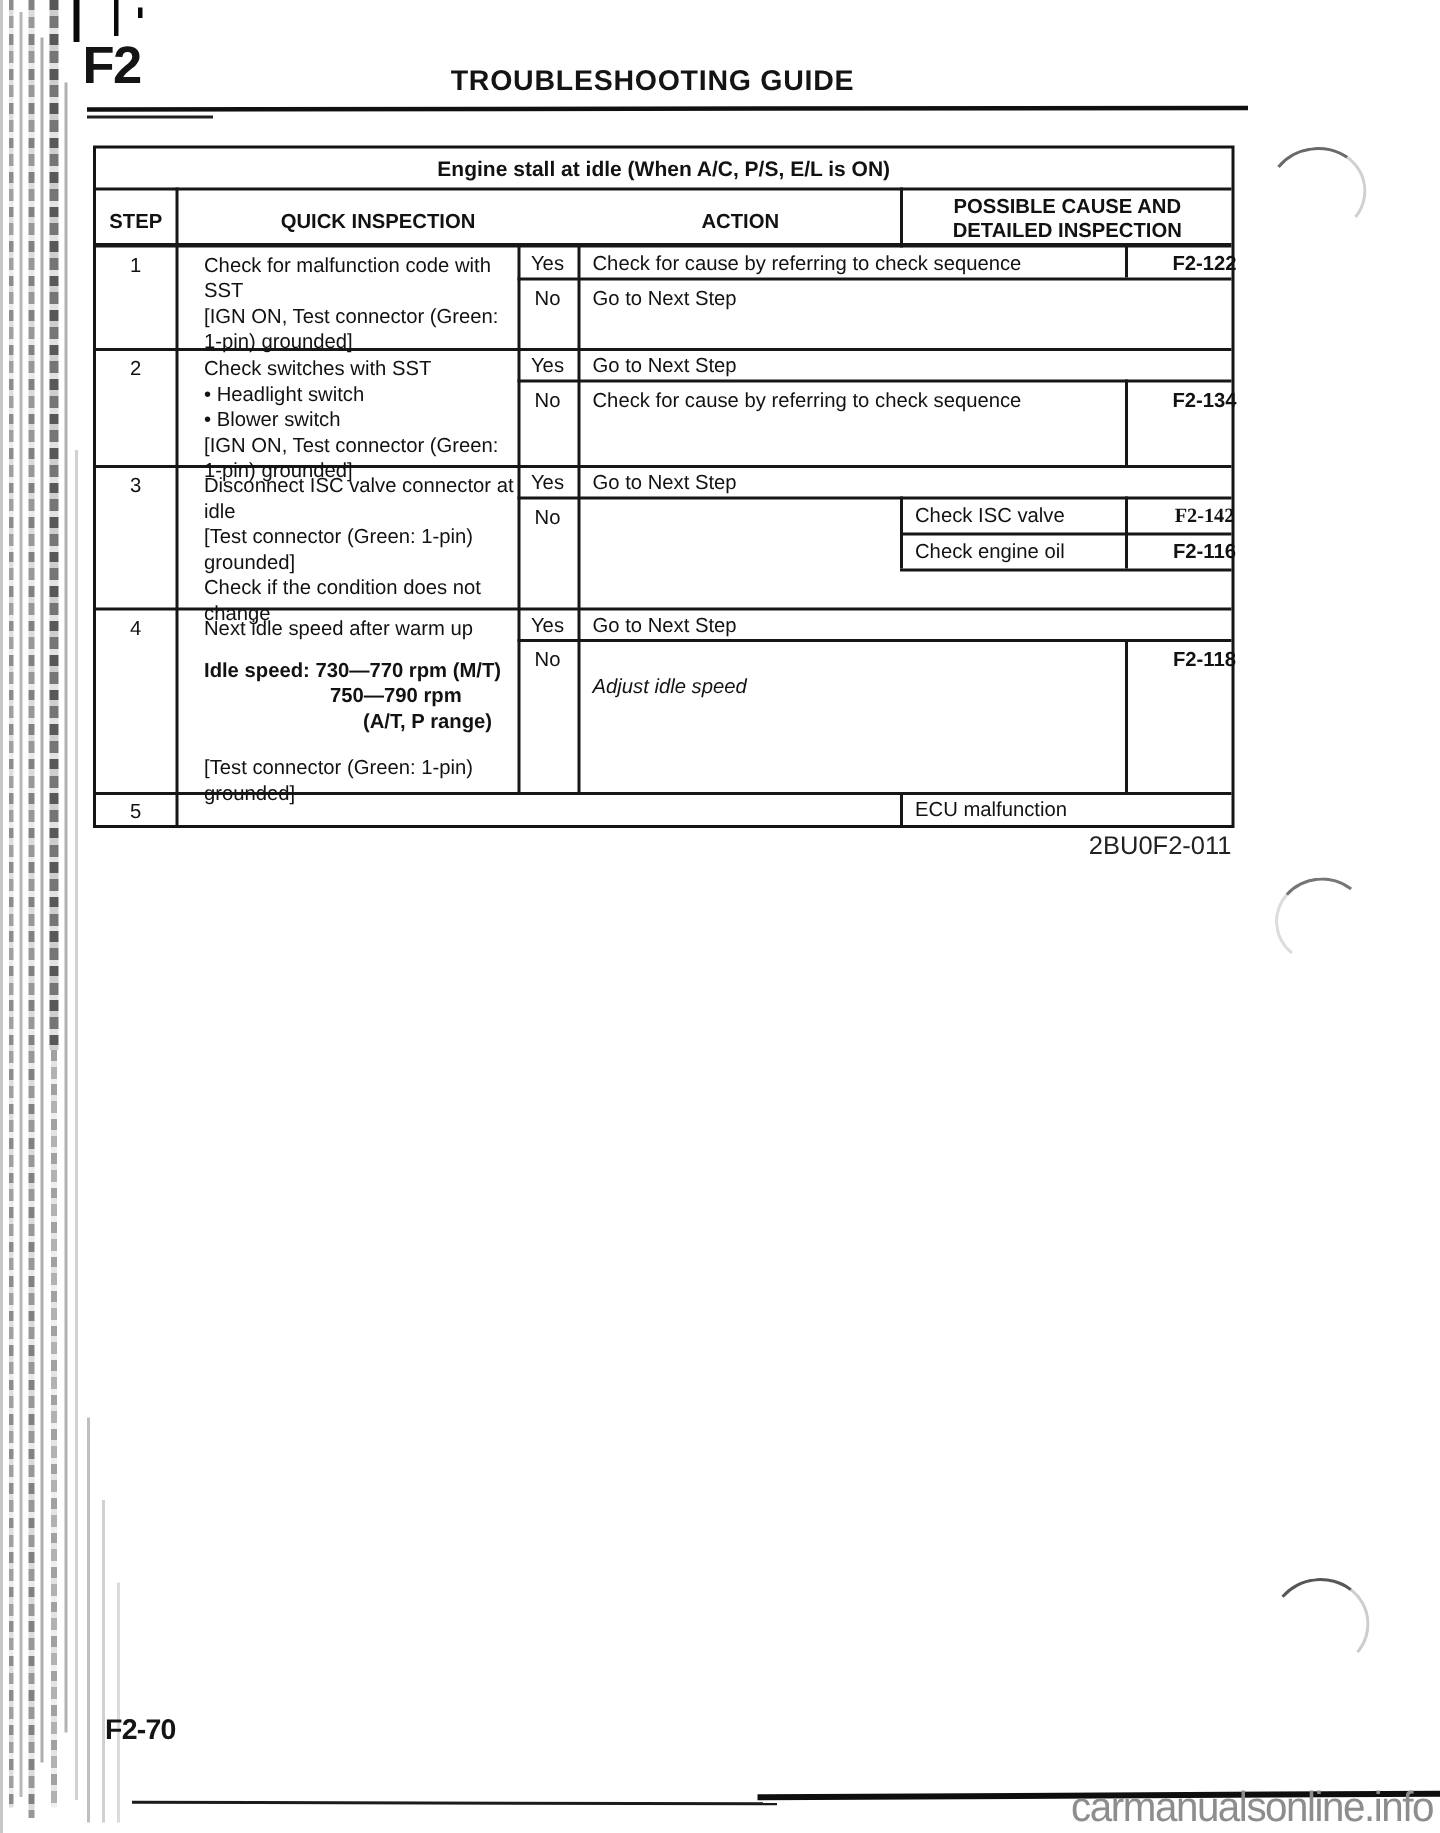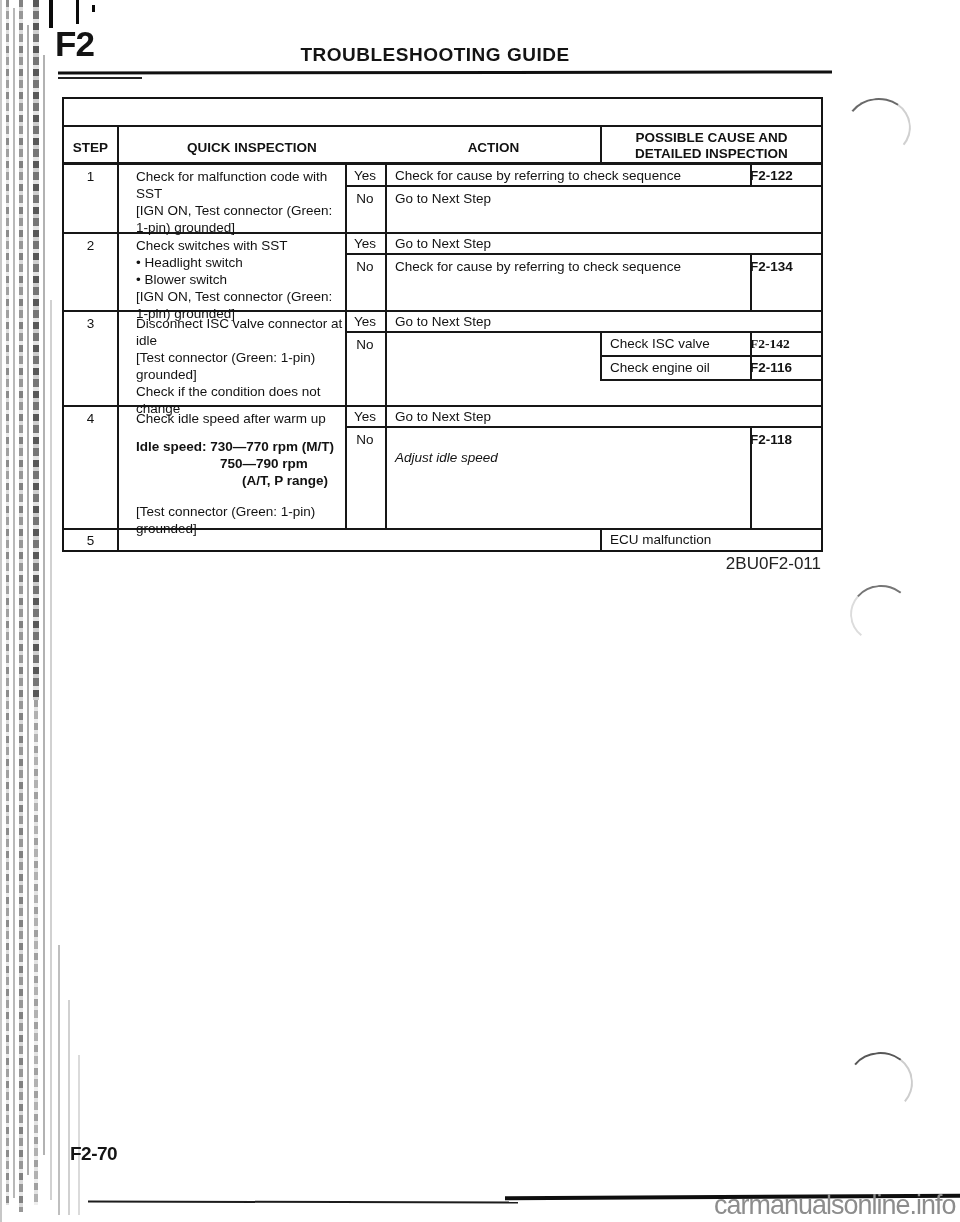--- a/index.html
+++ b/index.html
@@ -23,21 +23,21 @@
   .cell{position:absolute;font-size:13.5px;line-height:17px;color:#121212;}
   .bold{font-weight:bold;}
   .ctr{text-align:center;}
   .pre{white-space:pre-line;}
   .tbl-title{left:0;top:0;width:757px;height:26px;line-height:27px;font-size:14px;}
   .hdr{font-size:13.5px;font-weight:bold;}
   .stepnum{width:53px;left:0;text-align:center;}
   .qi{left:72px;width:222px;}
   .yn{left:281px;width:40px;text-align:center;}
   .act{left:331px;width:350px;}
-  .ref{left:686px;width:62px;font-weight:bold;}
+  .ref{left:686px;width:62px;text-align:center;font-weight:bold;padding-left:22px;}
   .cause{left:546px;width:138px;}
   .indent1{padding-left:84px;}
   .indent2{padding-left:106px;}
   .fig-code{position:absolute;right:139px;top:554px;font-size:17px;color:#222;}
   
   .note{position:absolute;left:78px;top:570px;width:770px;font-size:13.5px;font-weight:bold;line-height:15.5px;}
   .page-number{position:absolute;left:70px;top:1143px;font-size:19px;font-weight:900;letter-spacing:-.5px;}
   .bottom-line-l{position:absolute;left:88px;top:1201px;width:430px;height:2px;background:#1c1c1c;transform:rotate(.15deg);}
   .bottom-line-r{position:absolute;left:505px;top:1195px;width:455px;height:4px;background:#0e0e0e;transform:rotate(-.3deg);}
   .watermark{position:absolute;right:5px;top:1189px;font-size:28px;color:#8d8d8d;letter-spacing:-1px;transform:scaleX(.96);transform-origin:right;}
@@ -92,20 +92,21 @@
     <div class="seg" style="left:281px;top:63px;width:2px;height:366px;"></div>
     <div class="seg" style="left:321px;top:63px;width:2px;height:366px;"></div>
     <div class="seg" style="left:536px;top:26px;width:2px;height:40px;"></div>
     <div class="seg" style="left:536px;top:232px;width:2px;height:48px;"></div>
     <div class="seg" style="left:536px;top:429px;width:2px;height:22px;"></div>
     <div class="seg" style="left:686px;top:63px;width:2px;height:23px;"></div>
     <div class="seg" style="left:686px;top:154px;width:2px;height:57px;"></div>
     <div class="seg" style="left:686px;top:232px;width:2px;height:48px;"></div>
     <div class="seg" style="left:686px;top:327px;width:2px;height:102px;"></div>
 
+    <div class="cell tbl-title ctr bold">Engine stall at idle (When A/C, P/S, E/L is ON)</div>
     <div class="cell hdr ctr" style="left:0;top:40px;width:53px;">STEP</div>
     <div class="cell hdr ctr" style="left:55px;top:40px;width:266px;">QUICK INSPECTION</div>
     <div class="cell hdr ctr" style="left:323px;top:40px;width:213px;">ACTION</div>
     <div class="cell hdr ctr" style="left:538px;top:31px;width:219px;line-height:16px;">POSSIBLE CAUSE AND DETAILED INSPECTION</div>
 
     <div class="cell stepnum" style="top:69px;">1</div>
     <div class="cell qi pre" style="top:69px;">Check for malfunction code with
 SST
 [IGN ON, Test connector (Green:
 1-pin) grounded]</div>
@@ -137,21 +138,21 @@
     <div class="cell yn" style="top:214px;">Yes</div>
     <div class="cell act" style="top:214px;">Go to Next Step</div>
     <div class="cell yn" style="top:237px;">No</div>
     <div class="cell cause" style="top:236px;">Check ISC valve</div>
     <div class="cell ref" style="top:236px;font-family:Liberation Serif, serif;">F2-142</div>
     <div class="cell cause" style="top:260px;">Check engine oil</div>
     <div class="cell ref" style="top:260px;">F2-116</div>
 
     <div class="cell stepnum" style="top:311px;">4</div>
     <div class="cell qi" style="top:311px;">
-      <div>Check idle speed after warm up</div>
+      <div>Next idle speed after warm up</div>
       <div class="bold" style="margin-top:11px;">Idle speed: 730—770 rpm (M/T)</div>
       <div class="bold indent1">750—790 rpm</div>
       <div class="bold indent2">(A/T, P range)</div>
       <div class="pre" style="margin-top:14px;">[Test connector (Green: 1-pin)
 grounded]</div>
     </div>
     <div class="cell yn" style="top:309px;">Yes</div>
     <div class="cell act" style="top:309px;">Go to Next Step</div>
     <div class="cell yn" style="top:332px;">No</div>
     <div class="cell act" style="top:350px;font-style:italic;">Adjust idle speed</div>

